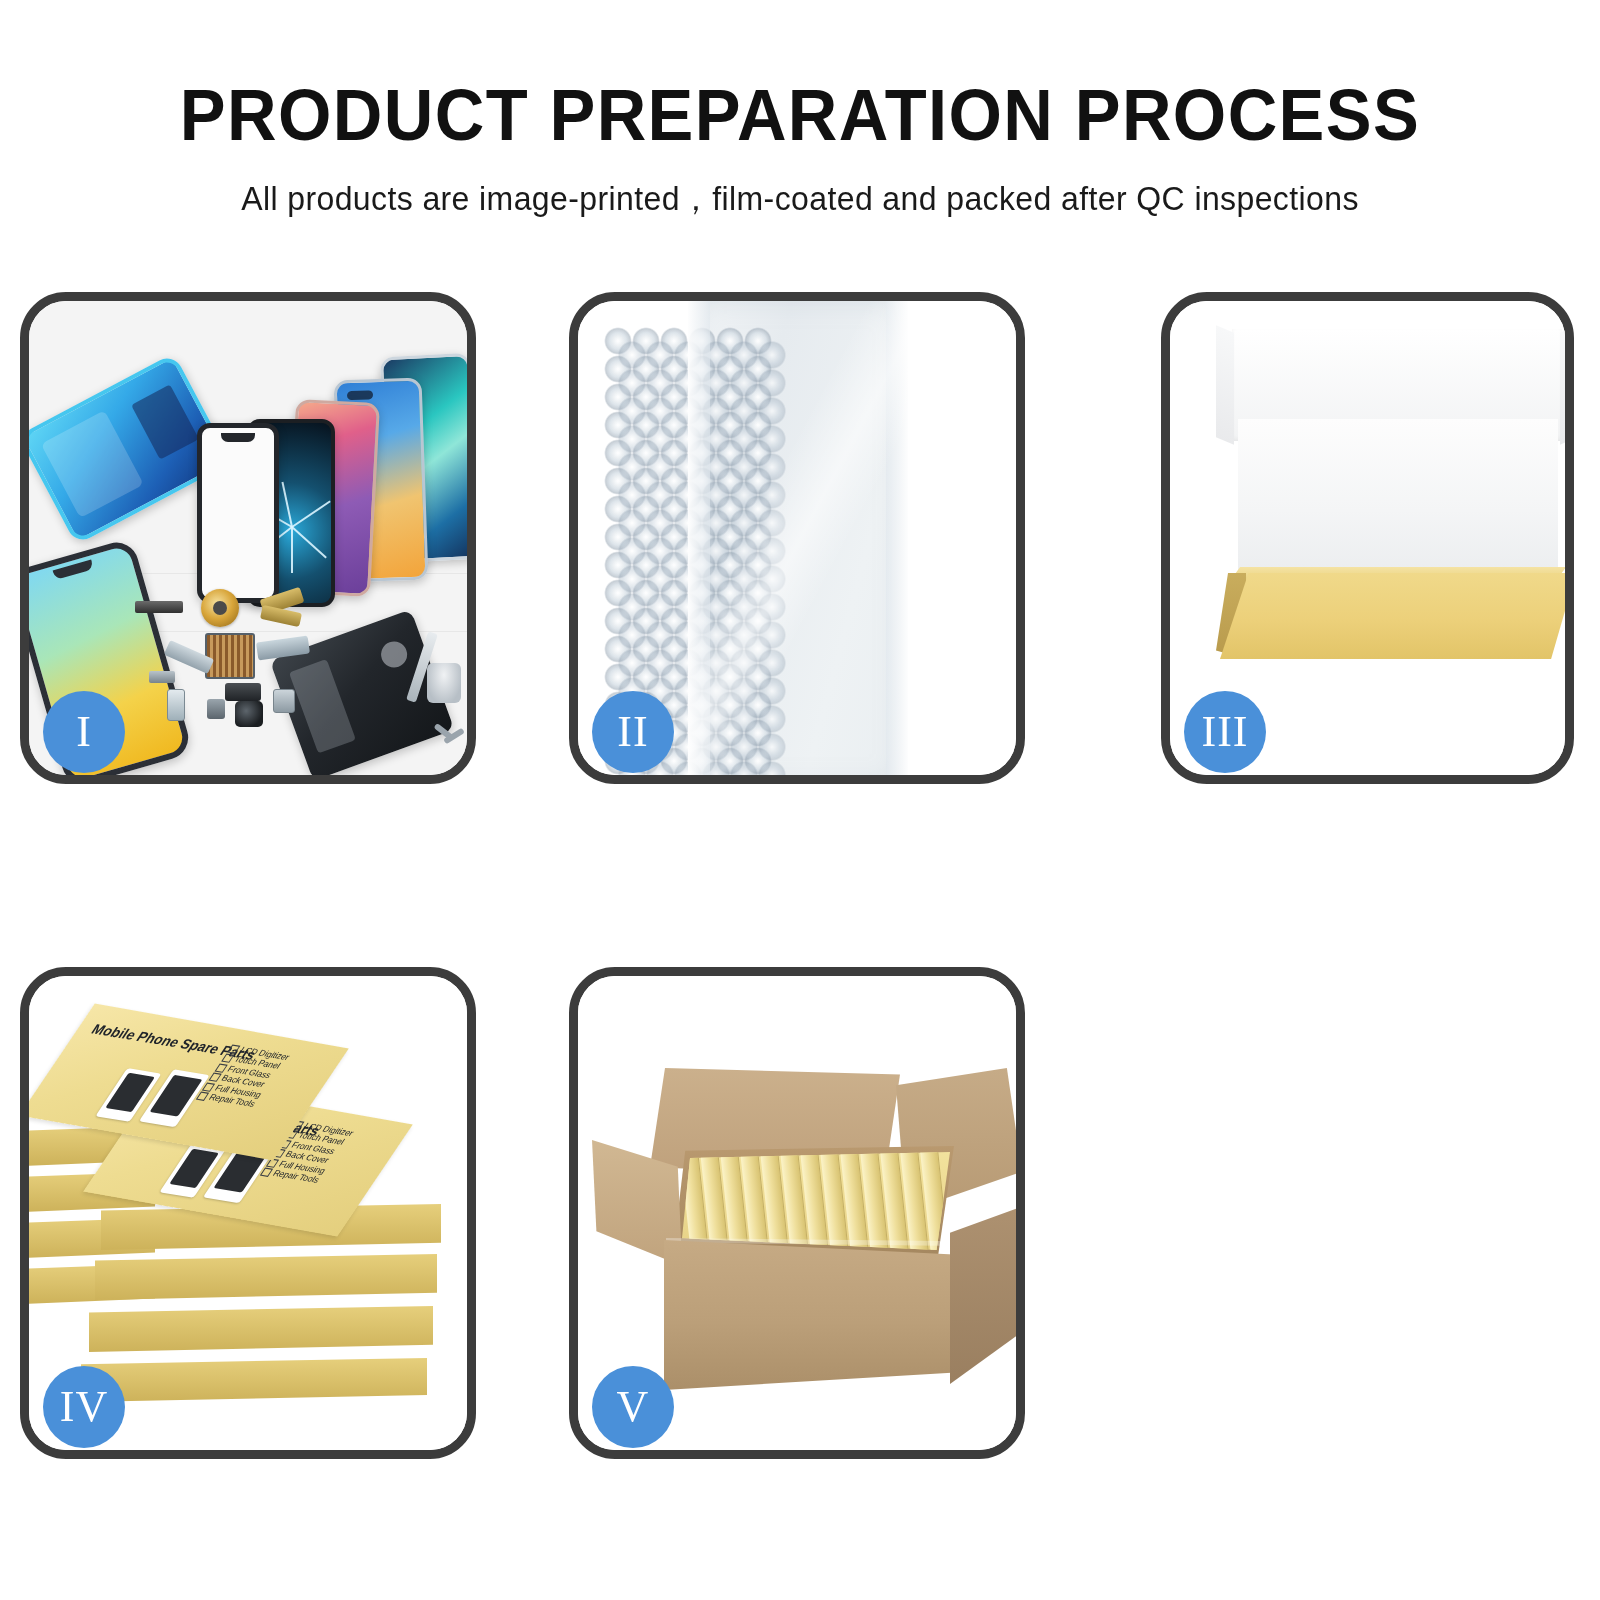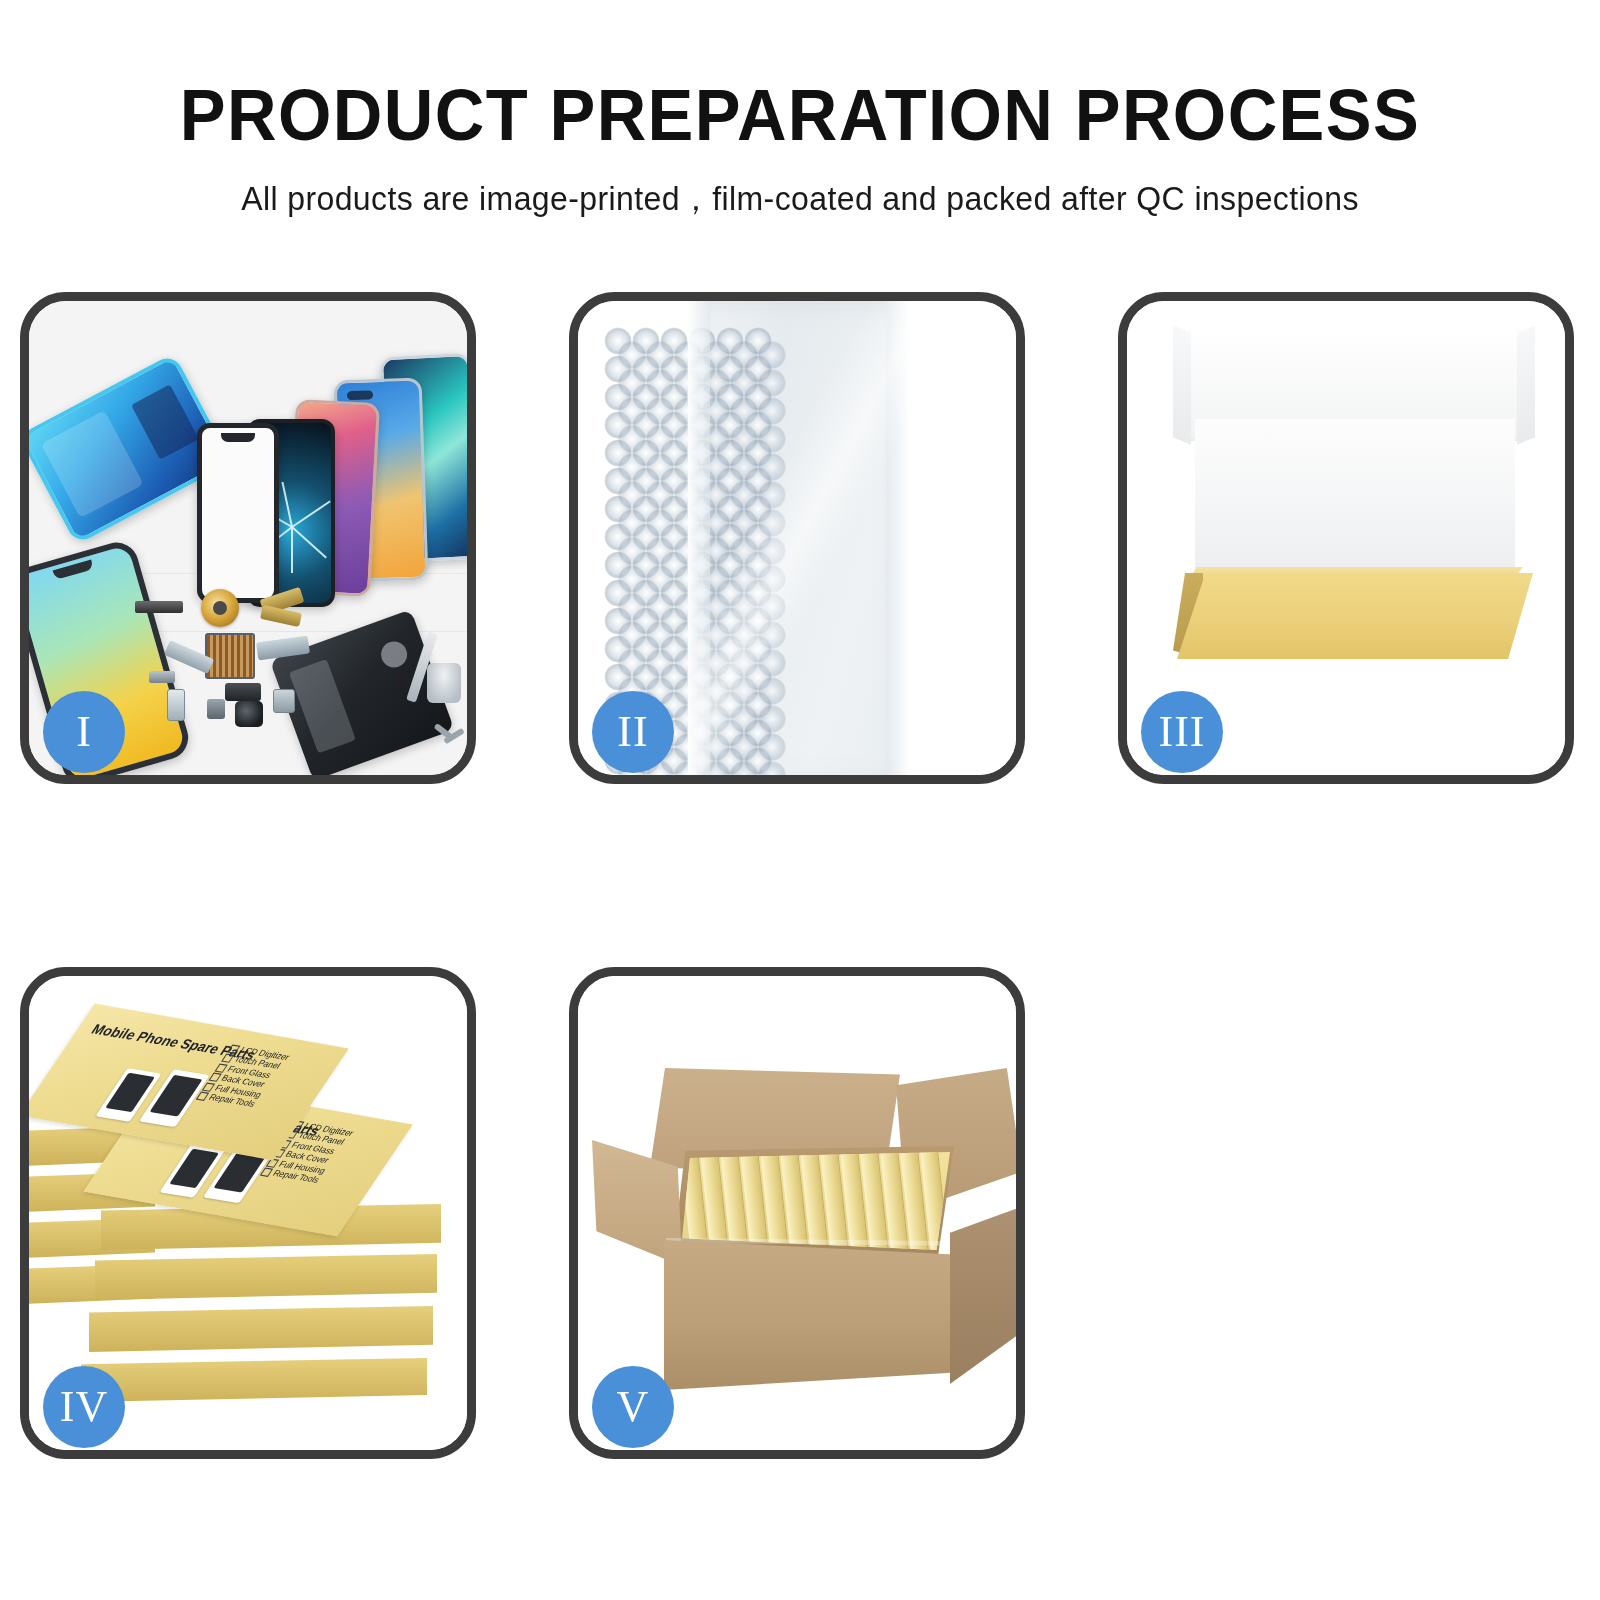--- a/index.html
+++ b/index.html
@@ -520,21 +520,21 @@
       <div class="pouch"></div>
       <div class="bubbles"></div>
       <div class="bubbles-2"></div>
       <div class="pouch-seal-l"></div>
       <div class="pouch-seal-r"></div>
       <div class="pouch-sheen"></div>
     </div>
     <div class="badge" style="background: rgb(74, 144, 217);">II</div>
   </div>
 
-  <div class="panel" style="border-color: rgb(60, 60, 60);">
+  <div class="panel" style="border-color: rgb(60, 60, 60); margin-left: 43px;">
     <div class="panel-stage">
       <div class="p3-bg"></div>
       <div class="box3-lid"></div>
       <div class="box3-inner"></div>
       <div class="box3-foam"></div>
       <div class="box3-lip"></div>
       <div class="box3-left"></div>
       <div class="box3-front"></div>
     </div>
     <div class="badge" style="background: rgb(74, 144, 217);">III</div>

